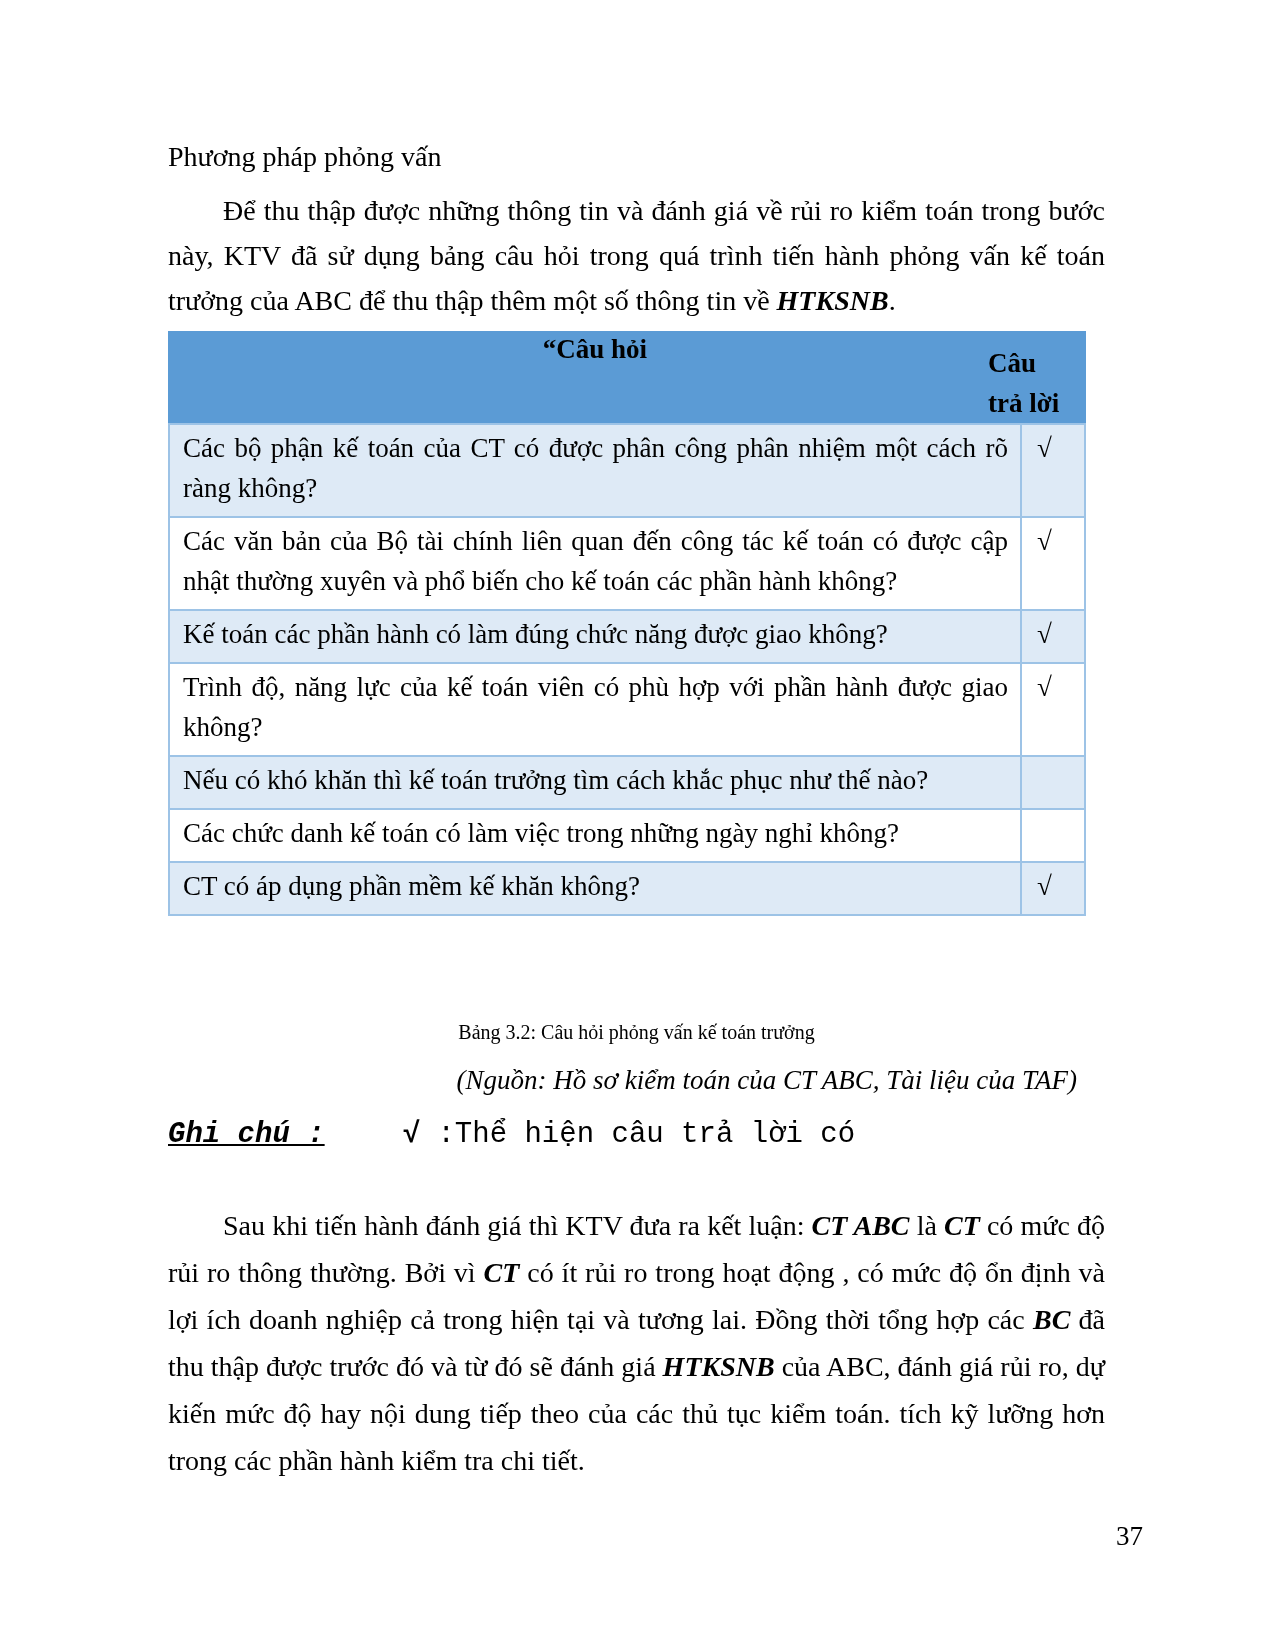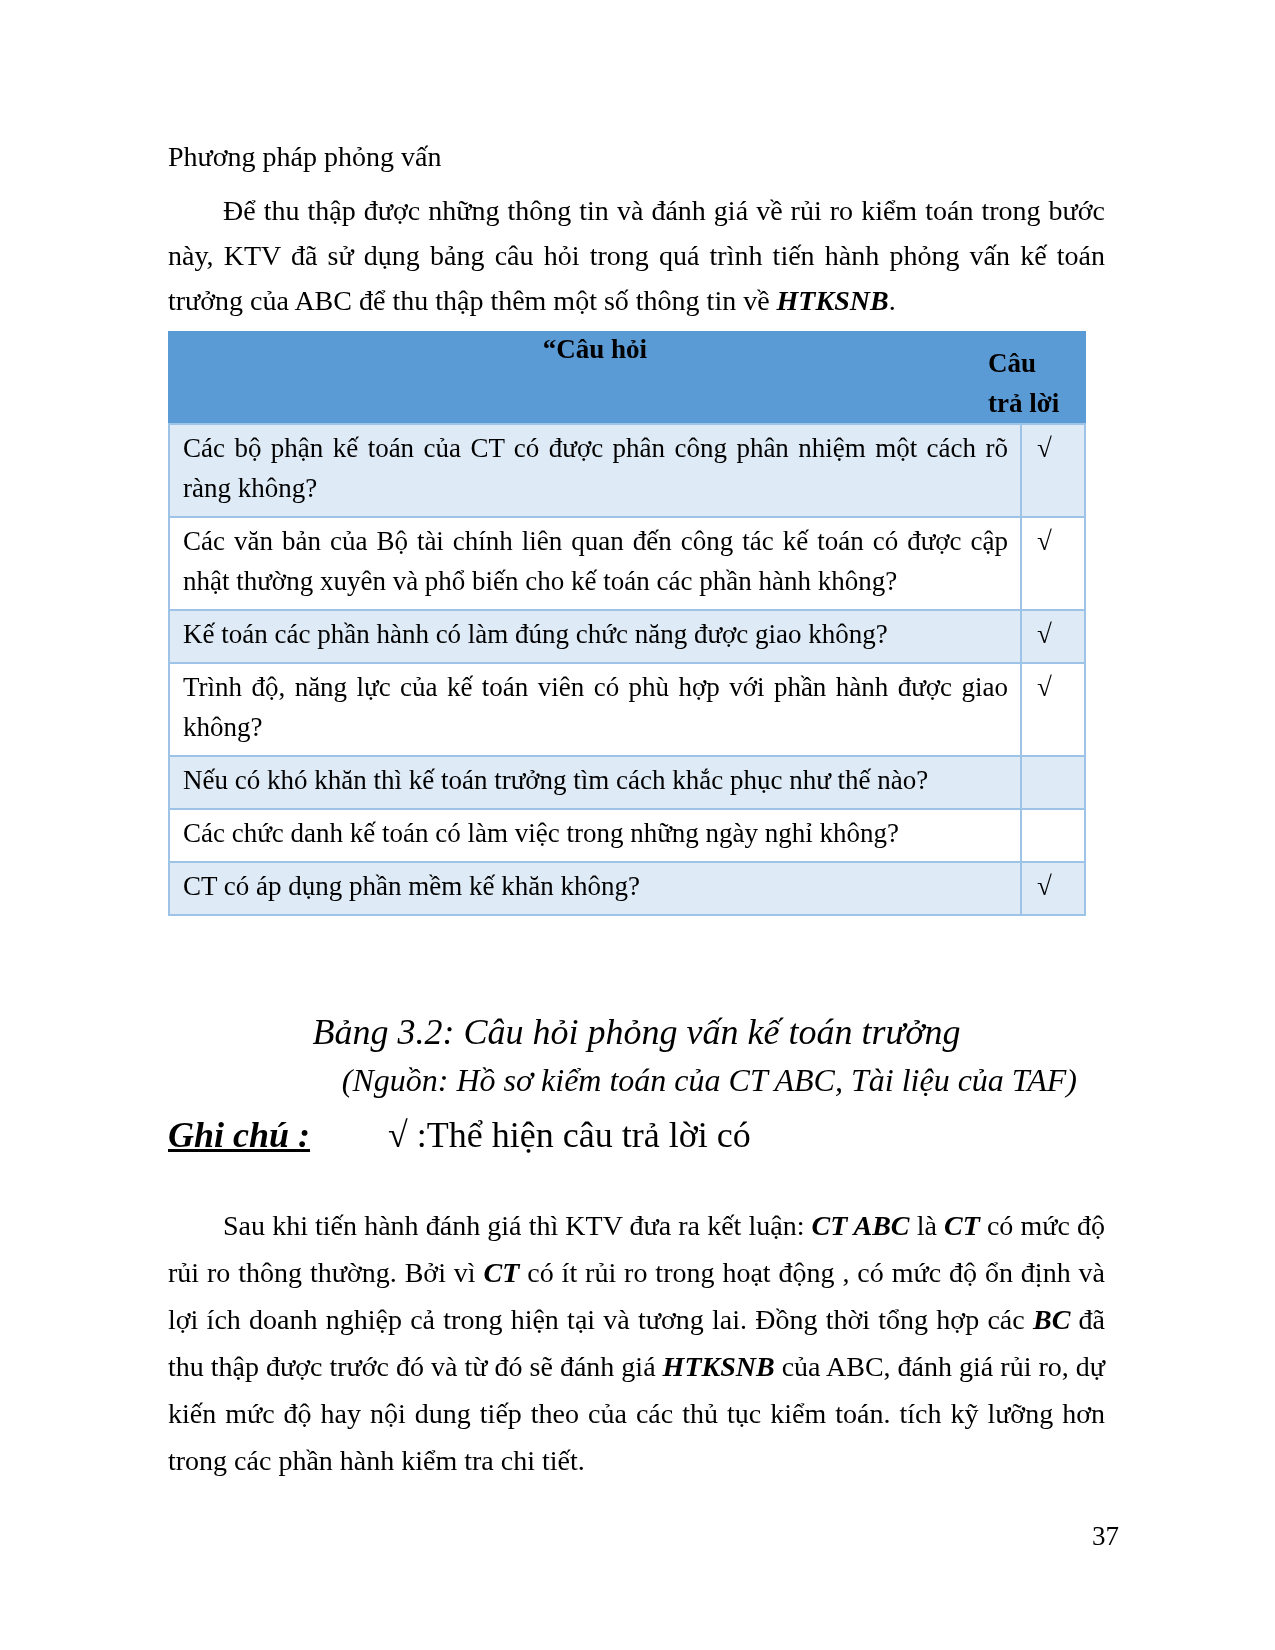--- a/index.html
+++ b/index.html
@@ -62,36 +62,36 @@
   tbody tr:nth-child(odd) td{background:var(--row-alt-bg);}
   tbody tr:nth-child(even) td{background:#ffffff;}
   tbody tr:nth-child(2) td{height:68px;}
   tbody tr:nth-child(5) td{height:45px;}
   tbody tr:nth-child(6) td{height:45px;}
   tbody tr:nth-child(7) td{height:46px;}
   tbody tr:nth-child(8) td{height:54px;}
 
   .caption-block{margin-top:96px;width:937px;}
   .caption-title{
-    font-size:36px;font-style:italic;text-align:center;line-height:40px;
+    font-size:20px;text-align:center;line-height:40px;
   }
   .caption-source{
-    font-size:32px;font-style:italic;text-align:right;line-height:40px;
+    font-size:27px;font-style:italic;text-align:right;line-height:40px;
     margin-top:8px;padding-right:28px;
   }
   .note-line{
-    font-size:36px;margin-top:14px;line-height:42px;
+    font-size:29px;margin-top:14px;line-height:42px;font-family:Liberation Mono, monospace;
   }
   .note-label{
     font-weight:bold;font-style:italic;text-decoration:underline;
   }
   .note-gap{display:inline-block;width:78px;}
   .note-symbol{font-weight:bold;}
   .page-number{
-    position:absolute;right:156px;bottom:98px;font-size:27px;
+    position:absolute;right:132px;bottom:98px;font-size:27px;
   }
 </style>
 </head>
 <body>
 
 <div class="page">
 
   <h1 class="doc-heading">Phương pháp phỏng vấn</h1>
 
   <p class="para intro"><span>Để thu thập được những thông tin và đánh giá về rủi ro kiểm toán trong bước này, KTV đã sử dụng bảng câu hỏi trong quá trình tiến hành phỏng vấn kế toán trưởng của ABC để thu thập thêm một số thông tin về  </span><span class="b">HTKSNB</span><span>.</span></p>

